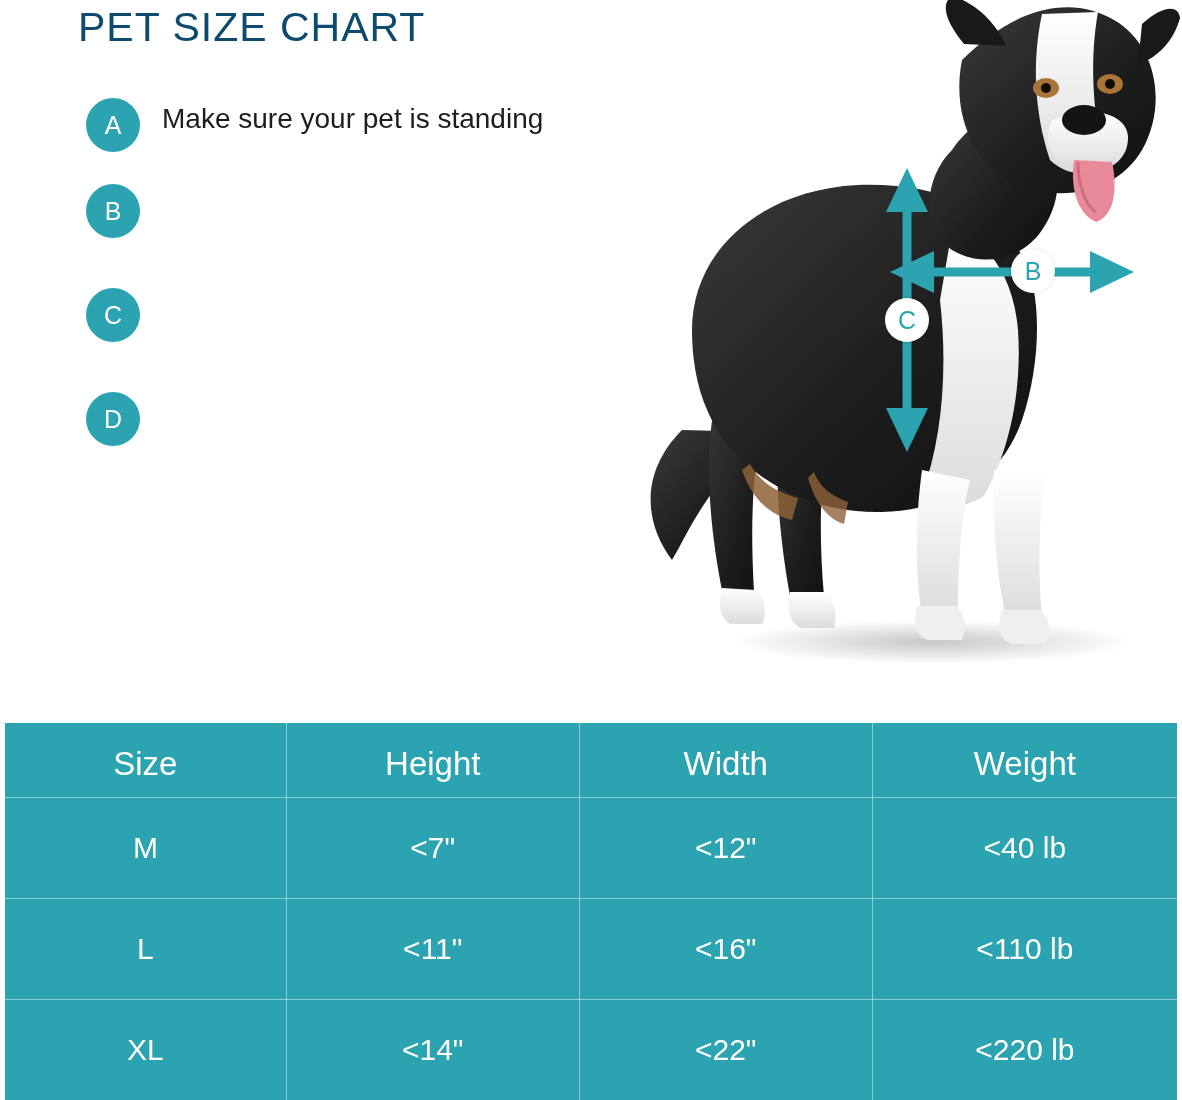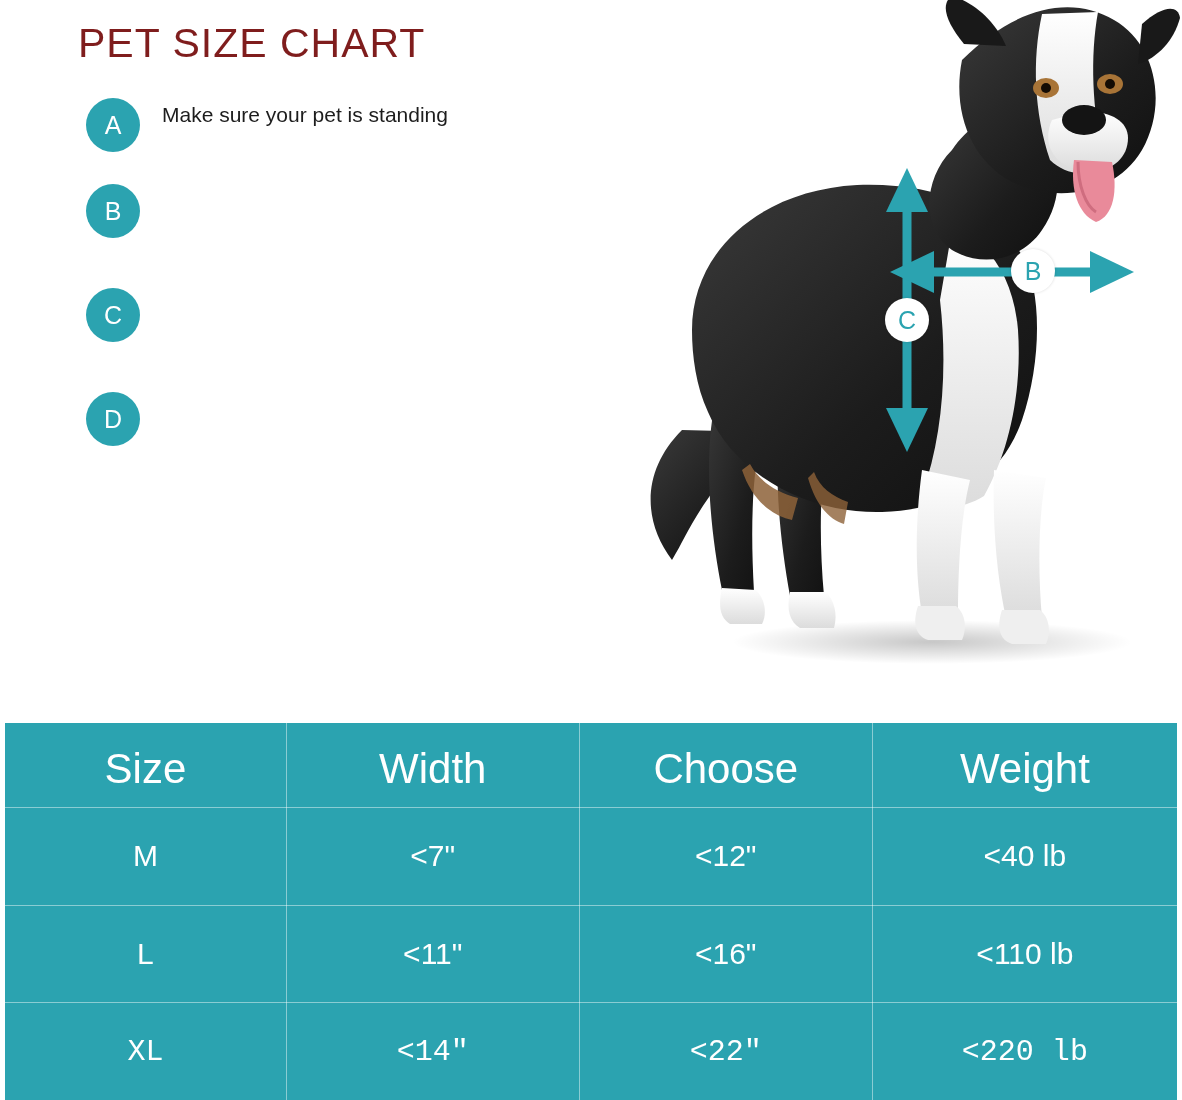--- a/index.html
+++ b/index.html
@@ -24,24 +24,24 @@
 
   
   .top {
     position: relative;
     height: 700px;
     width: 1182px;
   }
   .title {
     position: absolute;
     left: 78px;
-    top: 20px;
+    top: 4px;
     font-size: 41px;
     letter-spacing: 1px;
-    color: #7f1d1d;
+    color: #0c4a6e;
     font-family: "Liberation Sans", sans-serif;
     font-weight: 400;
   }
 
   .steps {
     position: absolute;
     left: 86px;
     top: 98px;
     width: 560px;
   }
@@ -57,21 +57,21 @@
     border-radius: 50%;
     background: #2ba3b0;
     color: #ffffff;
     font-size: 25px;
     display: flex;
     align-items: center;
     justify-content: center;
     margin-right: 22px;
   }
   .step-text {
-    font-size: 21px;
+    font-size: 28px;
     line-height: 1.23;
     color: #1d1d1d;
     padding-top: 4px;
     max-width: 420px;
   }
   .step.s1 .badge { margin-top: 0px; }
   .step.s2 .badge { margin-top: 4px; }
   .step.s3 .badge { margin-top: 22px; }
   .step.s4 .badge { margin-top: 22px; }
 
@@ -112,36 +112,36 @@
     background: #2ba3b0;
   }
   table {
     width: 100%;
     height: 100%;
     border-collapse: collapse;
     color: #ffffff;
     table-layout: fixed;
   }
   thead th {
-    font-size: 42px;
+    font-size: 33px;
     font-weight: 400;
     padding-bottom: 14px;
     padding-top: 22px;
     border-bottom: 1px solid rgba(255,255,255,0.45);
     text-align: center;
   }
   tbody td {
     font-size: 30px;
     font-weight: 400;
     text-align: center;
     border-bottom: 1px solid rgba(255,255,255,0.45);
     border-right: 1px solid rgba(255,255,255,0.45);
     height: 87px;
   }
-  tbody tr:last-child td { border-bottom: none; font-family: Liberation Mono, monospace; }
+  tbody tr:last-child td { border-bottom: none; }
   tbody td:last-child { border-right: none; }
   thead th { border-right: 1px solid rgba(255,255,255,0.45); }
   thead th:last-child { border-right: none; border-radius: 29px; }
   
   col.c1 { width: 24%; }
   col.c2 { width: 25%; }
   col.c3 { width: 25%; }
   col.c4 { width: 26%; }
 
   .divider {
@@ -273,22 +273,22 @@
     <table>
       <colgroup>
         <col class="c1">
           <col class="c2">
           <col class="c3">
           <col class="c4">
       </colgroup>
       <thead>
         <tr>
           <th>Size</th>
+          <th>Height</th>
           <th>Width</th>
-          <th>Choose</th>
           <th>Weight</th>
         </tr>
       </thead>
       <tbody>
         <tr>
           <td>M</td>
           <td>&lt;7"</td>
           <td>&lt;12"</td>
           <td>&lt;40 lb</td>
         </tr>

